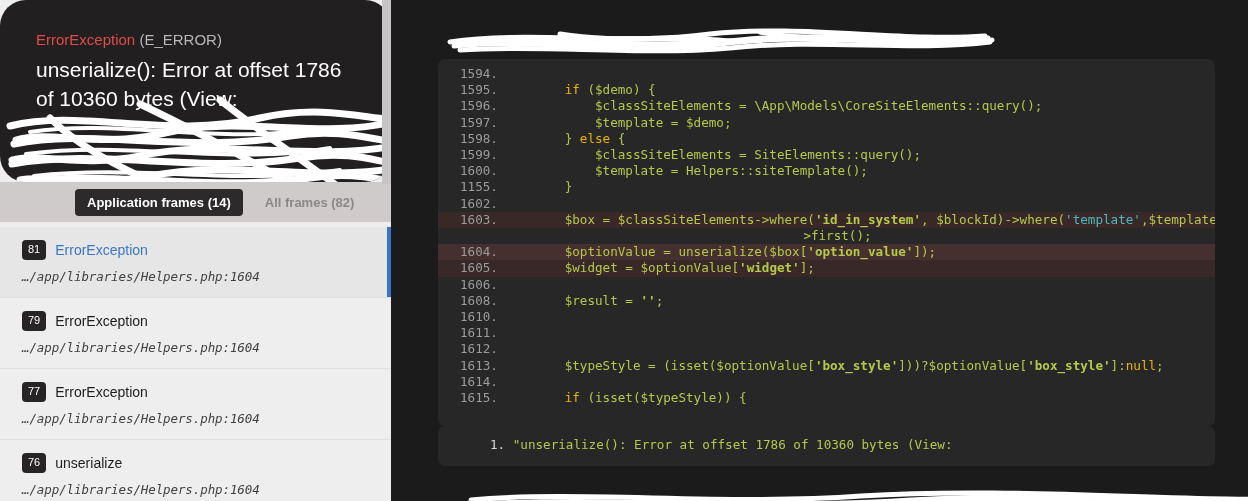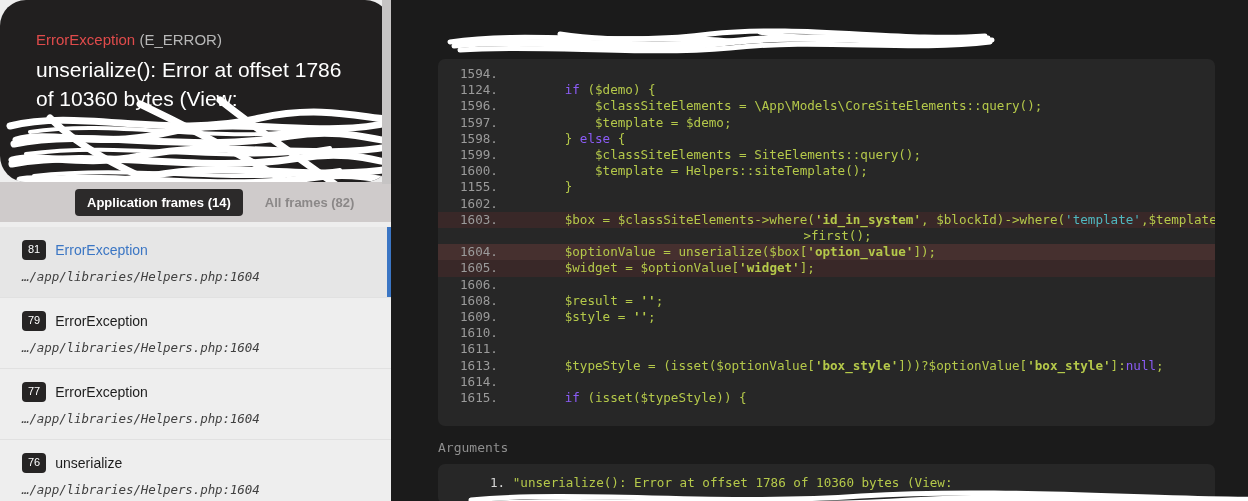--- a/index.html
+++ b/index.html
@@ -189,21 +189,21 @@
   .lc { color: #b5c94a; }
   .wrapline {
     font-family: "DejaVu Sans Mono", monospace;
     font-size: 12.6px;
     line-height: 16.2px;
     color: #b5c94a;
     padding-left: 22px;
     white-space: pre;
     text-align: center;
   }
-  .kw   { color: #8b5cf6; }
+  .kw   { color: #eab308; }
   .str  { color: #b5c94a; font-weight: bold; }
   .str2 { color: #4fb8c0; }
   .dim  { color: #7d7d7d; }
 
   .args-title {
     color: #8e8e8e;
     font-family: "DejaVu Sans Mono", monospace;
     font-size: 13px;
     margin: 14px 0 9px 28px;
   }
@@ -327,21 +327,21 @@
           <path d="M120 22 C180 32,240 22,300 30"></path>
           <path d="M320 20 C380 32,440 22,500 30"></path>
         </g>
       </svg>
     </div>
 
     <div class="codeblock">
 
       <div class="codeline"><span class="ln">1594.</span><span class="lc"></span></div>
 
-      <div class="codeline"><span class="ln">1124.</span><span class="lc">        <span class="kw">if</span> ($demo) {</span></div>
+      <div class="codeline"><span class="ln">1595.</span><span class="lc">        <span class="kw">if</span> ($demo) {</span></div>
 
       <div class="codeline"><span class="ln">1596.</span><span class="lc">            $classSiteElements = \App\Models\CoreSiteElements::query();</span></div>
 
       <div class="codeline"><span class="ln">1597.</span><span class="lc">            $template = $demo;</span></div>
 
       <div class="codeline"><span class="ln">1598.</span><span class="lc">        } <span class="kw">else</span> {</span></div>
 
       <div class="codeline"><span class="ln">1599.</span><span class="lc">            $classSiteElements = SiteElements::query();</span></div>
 
       <div class="codeline"><span class="ln">1600.</span><span class="lc">            $template = Helpers::siteTemplate();</span></div>
@@ -355,36 +355,35 @@
 
       <div class="codeline hl2"><span class="ln">1604.</span><span class="lc">        $optionValue = unserialize($box[<span class="str">'option_value'</span>]);</span></div>
 
       <div class="codeline hl1"><span class="ln">1605.</span><span class="lc">        $widget = $optionValue[<span class="str">'widget'</span>];</span></div>
 
       <div class="codeline"><span class="ln">1606.</span></div>
 
 
       <div class="codeline"><span class="ln">1608.</span><span class="lc">        $result = <span class="str">''</span>;</span></div>
 
-      <div class="codeline"><span class="ln">1609.</span><span class="lc">        $style = <span class="str">''</span>;</span></div>
 
       <div class="codeline"><span class="ln">1610.</span><span class="lc"></span></div>
 
       <div class="codeline"><span class="ln">1611.</span><span class="lc"></span></div>
 
+      <div class="codeline"><span class="ln">1612.</span><span class="lc"></span></div>
 
       <div class="codeline"><span class="ln">1613.</span><span class="lc">        $typeStyle = (isset($optionValue[<span class="str">'box_style'</span>]))?$optionValue[<span class="str">'box_style'</span>]:<span class="kw">null</span>;</span></div>
 
       <div class="codeline"><span class="ln">1614.</span><span class="lc"></span></div>
 
       <div class="codeline"><span class="ln">1615.</span><span class="lc">        <span class="kw">if</span> (isset($typeStyle)) {</span></div>
 
     </div>
 
-    <div class="args-title">Arguments</div>
 
     <div class="argsblock">
       <div class="argitem"><span class="idx">1.</span><span> </span><span>"unserialize(): Error at offset 1786 of 10360 bytes (View:</span></div>
     </div>
 
     <svg class="scribble" id="scr-args" viewBox="0 0 900 30">
       <g fill="none" stroke="#ffffff" stroke-linecap="round" stroke-width="5">
         <path d="M10 16 C120 6,260 22,400 12 C560 2,730 20,860 14"></path>
         <path d="M862 16 C730 26,580 10,420 20 C270 28,120 14,14 22"></path>
         <path d="M16 20 C150 12,300 26,450 16 C620 6,770 22,868 18"></path>

